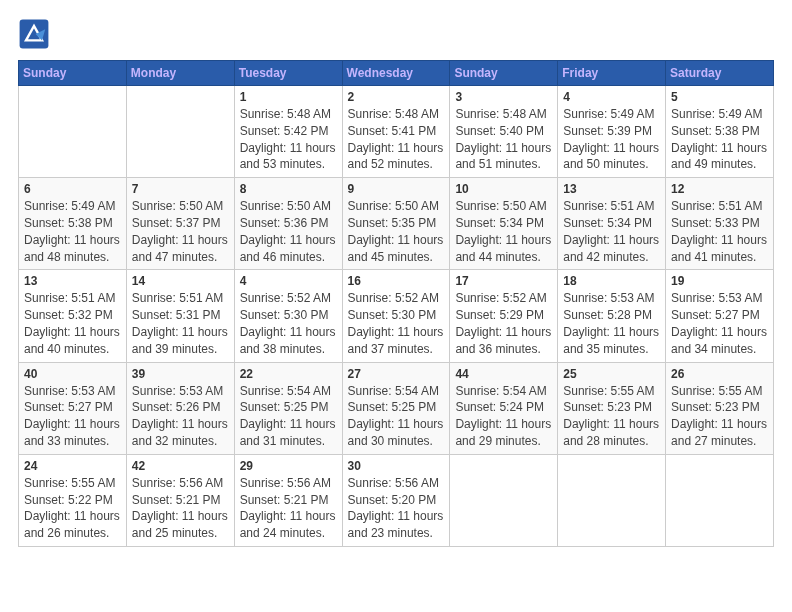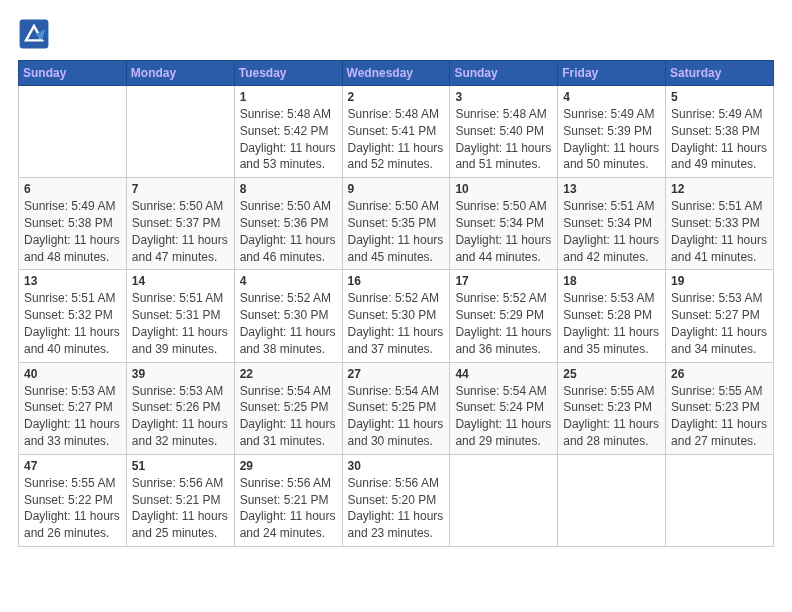--- a/index.html
+++ b/index.html
@@ -313,28 +313,28 @@
           <td>
             <span class="day-number">26</span>
             <div class="cell-content" style="white-space: pre-line;">Sunrise: 5:55 AM
 Sunset: 5:23 PM
 Daylight: 11 hours
 and 27 minutes.</div>
           </td>
         </tr>
         <tr>
           <td>
-            <span class="day-number">47</span>
+            <span class="day-number">24</span>
             <div class="cell-content" style="white-space: pre-line;">Sunrise: 5:55 AM
 Sunset: 5:22 PM
 Daylight: 11 hours
 and 26 minutes.</div>
           </td>
           <td>
-            <span class="day-number">51</span>
+            <span class="day-number">42</span>
             <div class="cell-content" style="white-space: pre-line;">Sunrise: 5:56 AM
 Sunset: 5:21 PM
 Daylight: 11 hours
 and 25 minutes.</div>
           </td>
           <td>
             <span class="day-number">29</span>
             <div class="cell-content" style="white-space: pre-line;">Sunrise: 5:56 AM
 Sunset: 5:21 PM
 Daylight: 11 hours

